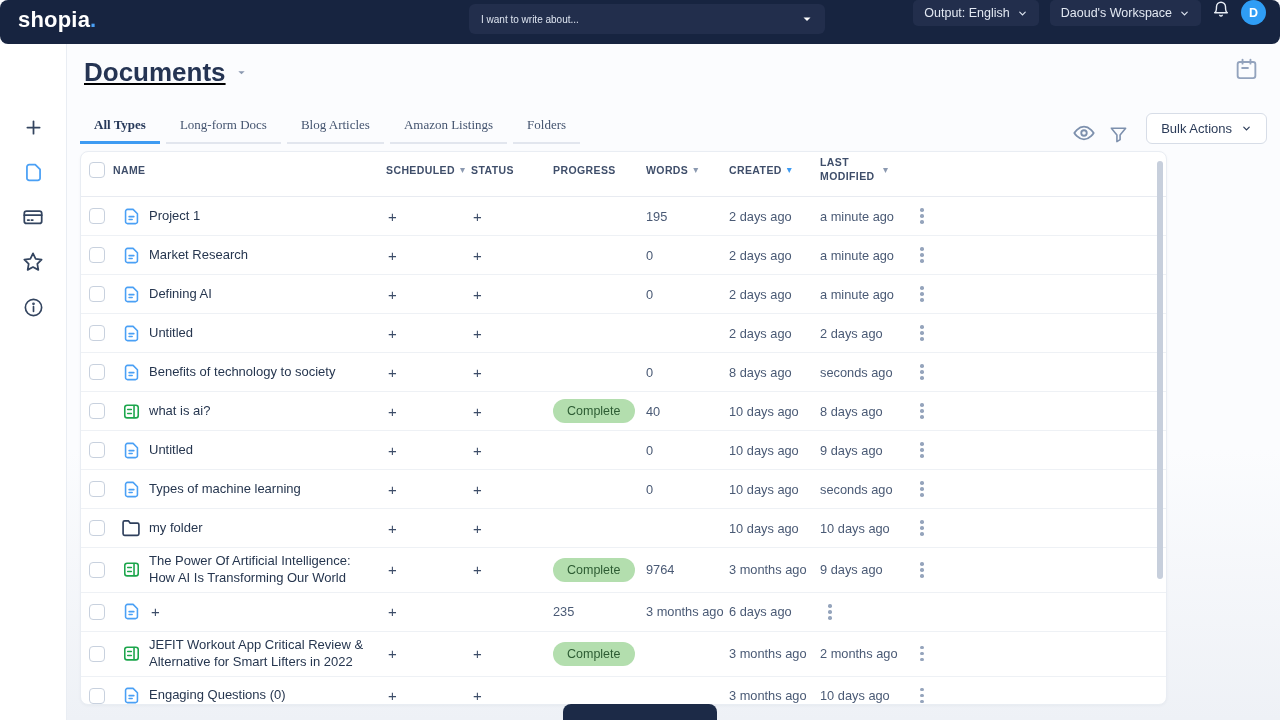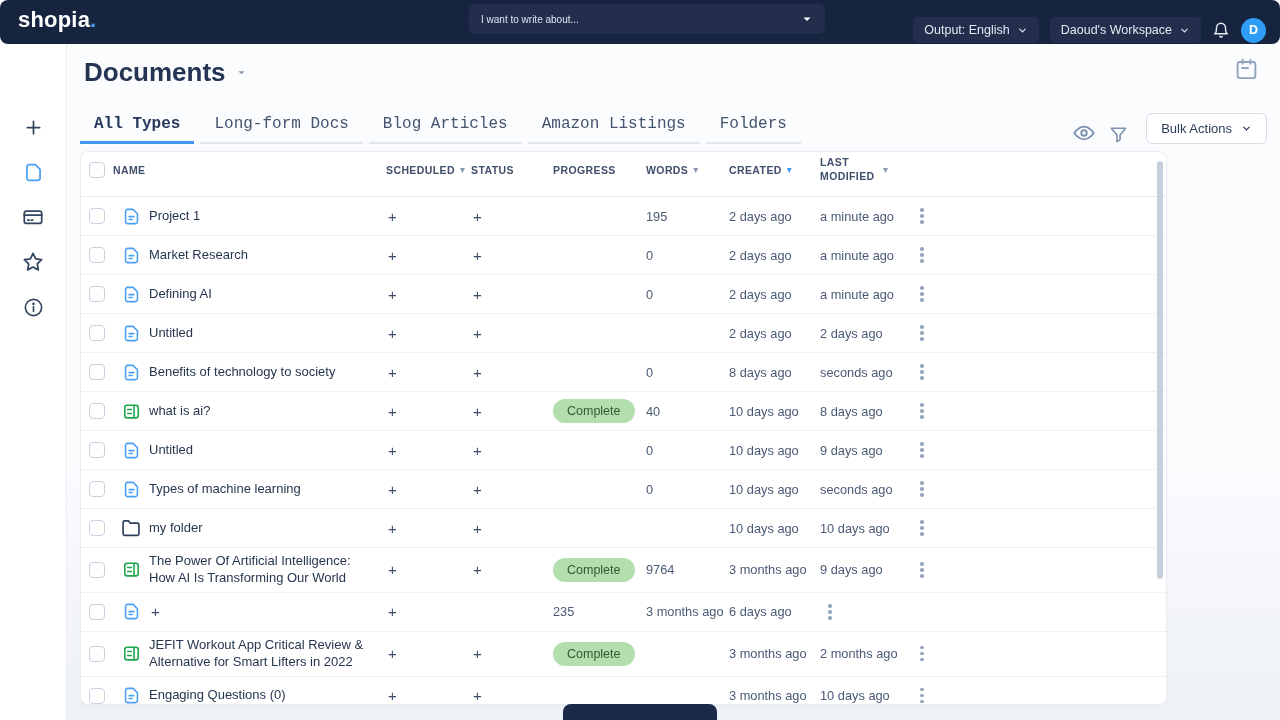--- a/index.html
+++ b/index.html
@@ -10,21 +10,21 @@
   .topbar { position:absolute; left:0; top:0; width:1280px; height:44px;
             background:#172440; z-index:30;border-radius:8px; }
   .logo { position:absolute; left:18px; top:7px; color:#ffffff; font-size:22px;
           font-weight:bold; letter-spacing:.2px; cursor:pointer; }
   .logo .dot { color:#4aa0f5; }
   .search-select { position:absolute; left:469px; top:4px; width:356px; height:30px;
           background:#222e4c; border-radius:6px; display:flex; align-items:center;
           padding:0 12px; color:#dde4f0; font-size:10px; cursor:pointer; }
   .search-select .spacer { flex:1; }
   .tb-right { position:absolute; right:14px; top:0; height:60px; display:flex;
-          align-items:center; gap:11px; }
+          align-items:flex-start; gap:11px; }
   .pill { background:#222e4c; border-radius:5px; height:26px; display:flex;
           align-items:center; gap:7px; padding:0 11px; color:#e2e8f2;
           font-size:12.5px; cursor:pointer; }
   .avatar { width:25px; height:25px; border-radius:50%; background:#2f9df5;
           color:#fff; font-size:12.5px; font-weight:bold; display:flex;
           align-items:center; justify-content:center; cursor:pointer; }
   .bell { display:flex; align-items:center; cursor:pointer; }
 
   
   .sidebar { position:absolute; left:0; top:44px; width:67px; height:676px;
@@ -32,29 +32,29 @@
           display:flex; flex-direction:column; align-items:center;
           padding-top:72px; gap:23px; }
   .side-btn { width:22px; height:22px; color:#33445f; display:flex;
           align-items:center; justify-content:center; cursor:pointer; }
   .side-btn.active { color:#4aa0f5; }
 
   
   .main { position:absolute; left:67px; top:44px; width:1213px; height:676px;
           background:linear-gradient(180deg,#fbfcfe 0%,#fbfcfe 60%,#eef1f6 100%); }
   .page-head { position:absolute; left:17px; top:13px; display:flex;
-          align-items:center; gap:10px; }
+          align-items:center; gap:10px;text-decoration:underline; }
   .page-title { font-size:26px; font-weight:bold; color:#253453; }
   .calendar-btn { position:absolute; right:21px; top:13px; cursor:pointer; }
 
   
   .tabs-row { position:absolute; left:13px; right:13px; top:60px; height:40px;
           display:flex; align-items:flex-end; }
   .tabs { display:flex; align-items:flex-end; }
-  .tab { background:none; border:none; font-family:Liberation Mono, monospace; font-size:16px;
+  .tab { background:none; border:none; font-family:Liberation Serif, serif; font-size:13px;
           color:#44546f; padding:8px 14px 9px; border-bottom:2px solid #e2e6ee;
           margin-right:6px; cursor:pointer; white-space:nowrap; }
   .tab.active { color:#27395a; font-weight:bold; border-bottom:3px solid #3e9bf2;
           padding-bottom:8px; }
   .tabs-tools { margin-left:auto; display:flex; align-items:flex-end; gap:14px; }
   .icon-btn { color:#7d90ad; display:flex; cursor:pointer; }
   .bulk-btn { height:31px; background:#fff; border:1px solid #d7dde7;
           border-radius:6px; display:flex; align-items:center; gap:9px;
           padding:0 14px; font-family:inherit; font-size:13px; color:#2b3b58;
           cursor:pointer; margin-left:4px; }

